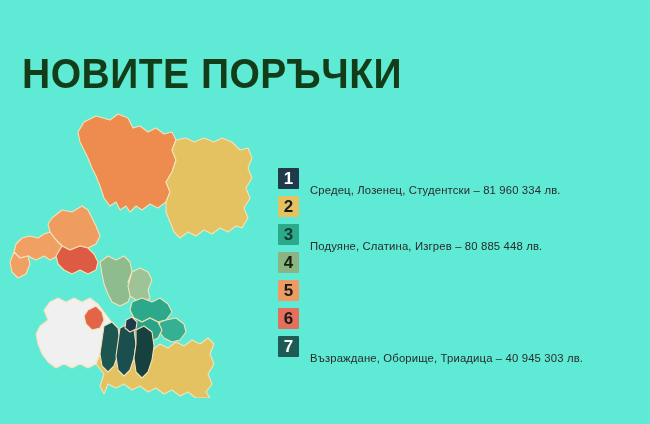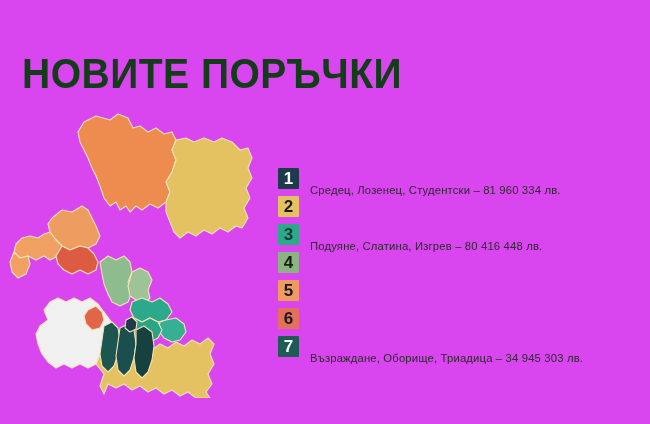--- a/index.html
+++ b/index.html
@@ -13,21 +13,21 @@
     height: 424px;
     position: relative;
     overflow: hidden;
     font-family: "Liberation Sans", "DejaVu Sans", sans-serif;
     -webkit-font-smoothing: antialiased;
   }
 
   #page {
     position: absolute;
     inset: 0;
-    background: #d946ef;
+    background: #5eead4;
   }
 
   
   .title {
     position: absolute;
     left: 22px;
     top: 23px;
     font-size: 42px;
     line-height: 46px;
     font-weight: 700;
@@ -174,35 +174,35 @@
       <span class="badge" style="background:#1f3a4a;color:#ffffff">1</span>
       <span class="legend-text">Средец, Лозенец, Студентски – 81 960 334 лв.</span>
     </div>
 
     <div class="legend-row">
       <span class="badge" style="background:#e5c261;color:#1a1a1a">2</span>
     </div>
 
     <div class="legend-row">
       <span class="badge" style="background:#2ba98a;color:#143b33">3</span>
-      <span class="legend-text">Подуяне, Слатина, Изгрев – 80 416 448 лв.</span>
+      <span class="legend-text">Подуяне, Слатина, Изгрев – 80 885 448 лв.</span>
     </div>
 
     <div class="legend-row">
       <span class="badge" style="background:#8cb482;color:#14210f">4</span>
     </div>
 
     <div class="legend-row">
       <span class="badge" style="background:#ee9a63;color:#1a1a1a">5</span>
     </div>
 
     <div class="legend-row">
       <span class="badge" style="background:#e2705c;color:#1a1a1a">6</span>
     </div>
 
     <div class="legend-row">
       <span class="badge" style="background:#1f5b55;color:#ffffff">7</span>
-      <span class="legend-text">Възраждане, Оборище, Триадица – 34 945 303 лв.</span>
+      <span class="legend-text">Възраждане, Оборище, Триадица – 40 945 303 лв.</span>
     </div>
 
   </div>
 
 </div>
 
 </body></html>

